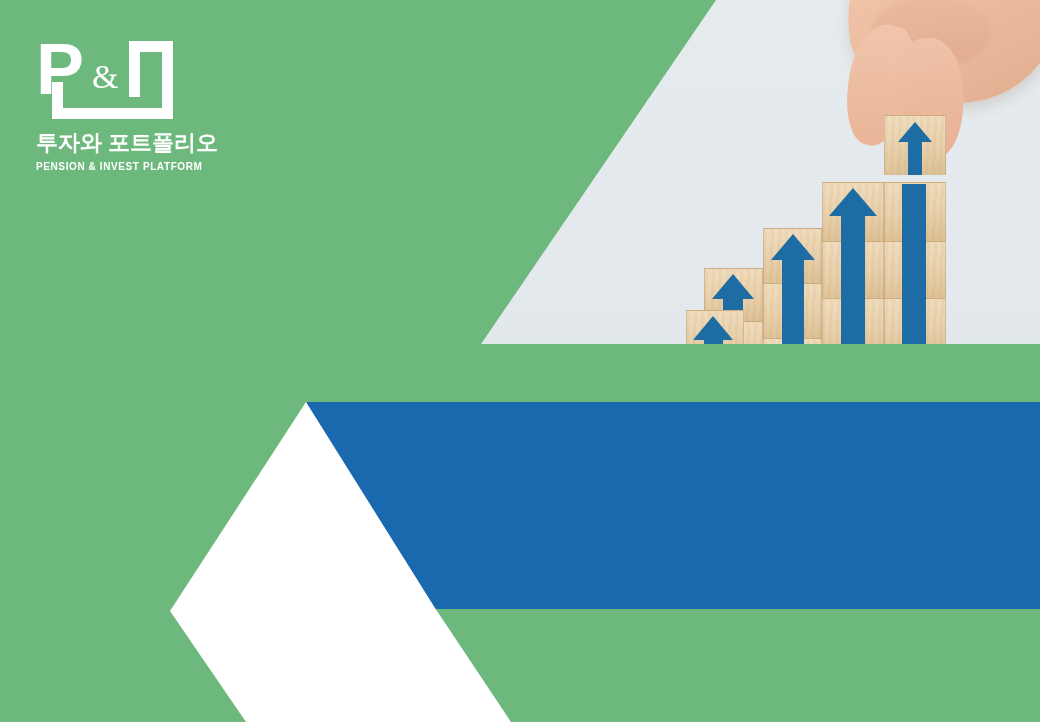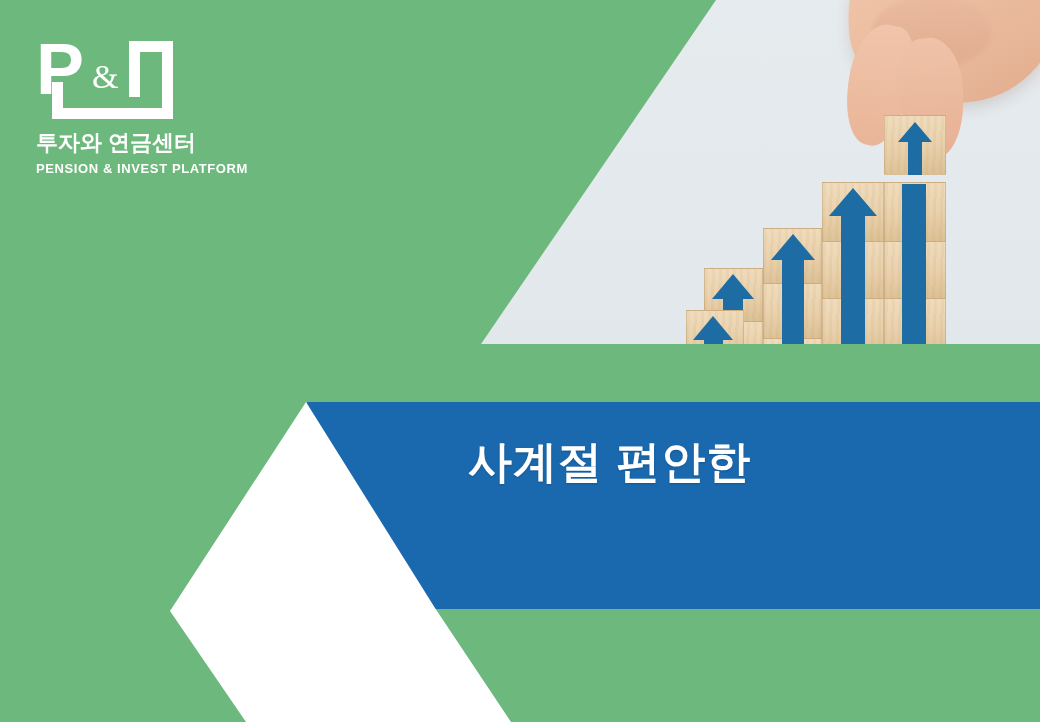--- a/index.html
+++ b/index.html
@@ -120,21 +120,21 @@
   #logo-bracket-left{
     position:absolute;left:16px;top:44px;width:11px;height:37px;background:#fff;
   }
   #logo-kr{
     margin-top:12px;
     color:#fff;font-size:22px;font-weight:700;letter-spacing:0px;
     white-space:nowrap;
   }
   #logo-en{
     margin-top:3px;
-    color:#fff;font-size:13px;font-weight:700;letter-spacing:.6px;
+    color:#fff;font-size:10px;font-weight:700;letter-spacing:.6px;
     white-space:nowrap;
   }
 </style>
 </head>
 <body>
 
 <div id="poster">
 
   <div id="photo">
     <div id="photo-wood-shadow"></div>
@@ -226,30 +226,29 @@
     <rect x="0" y="344" width="1040" height="378" fill="#6DB87C"></rect>
   </svg>
 
   <div id="title-banner"></div>
 
   <svg id="white-shape" width="1040" height="722">
     <polygon points="306,402 170,611 246,722 511,722 435,608" fill="#FFFFFF"></polygon>
   </svg>
 
   <div id="title-text">
-    <div>사계절 편안한</div>
   </div>
 
   <div id="logo">
     <div id="logo-mark">
       <span id="logo-p">P</span>
       <span id="logo-amp">&amp;</span>
       <span id="logo-i"></span>
       <span id="logo-bracket-top"></span>
       <span id="logo-bracket-right"></span>
       <span id="logo-bracket-bottom"></span>
       <span id="logo-bracket-left"></span>
     </div>
-    <div id="logo-kr">투자와 연금센터</div>
+    <div id="logo-kr">투자와 포트폴리오</div>
     <div id="logo-en">PENSION &amp; INVEST PLATFORM</div>
   </div>
 
 </div>
 
 </body></html>

